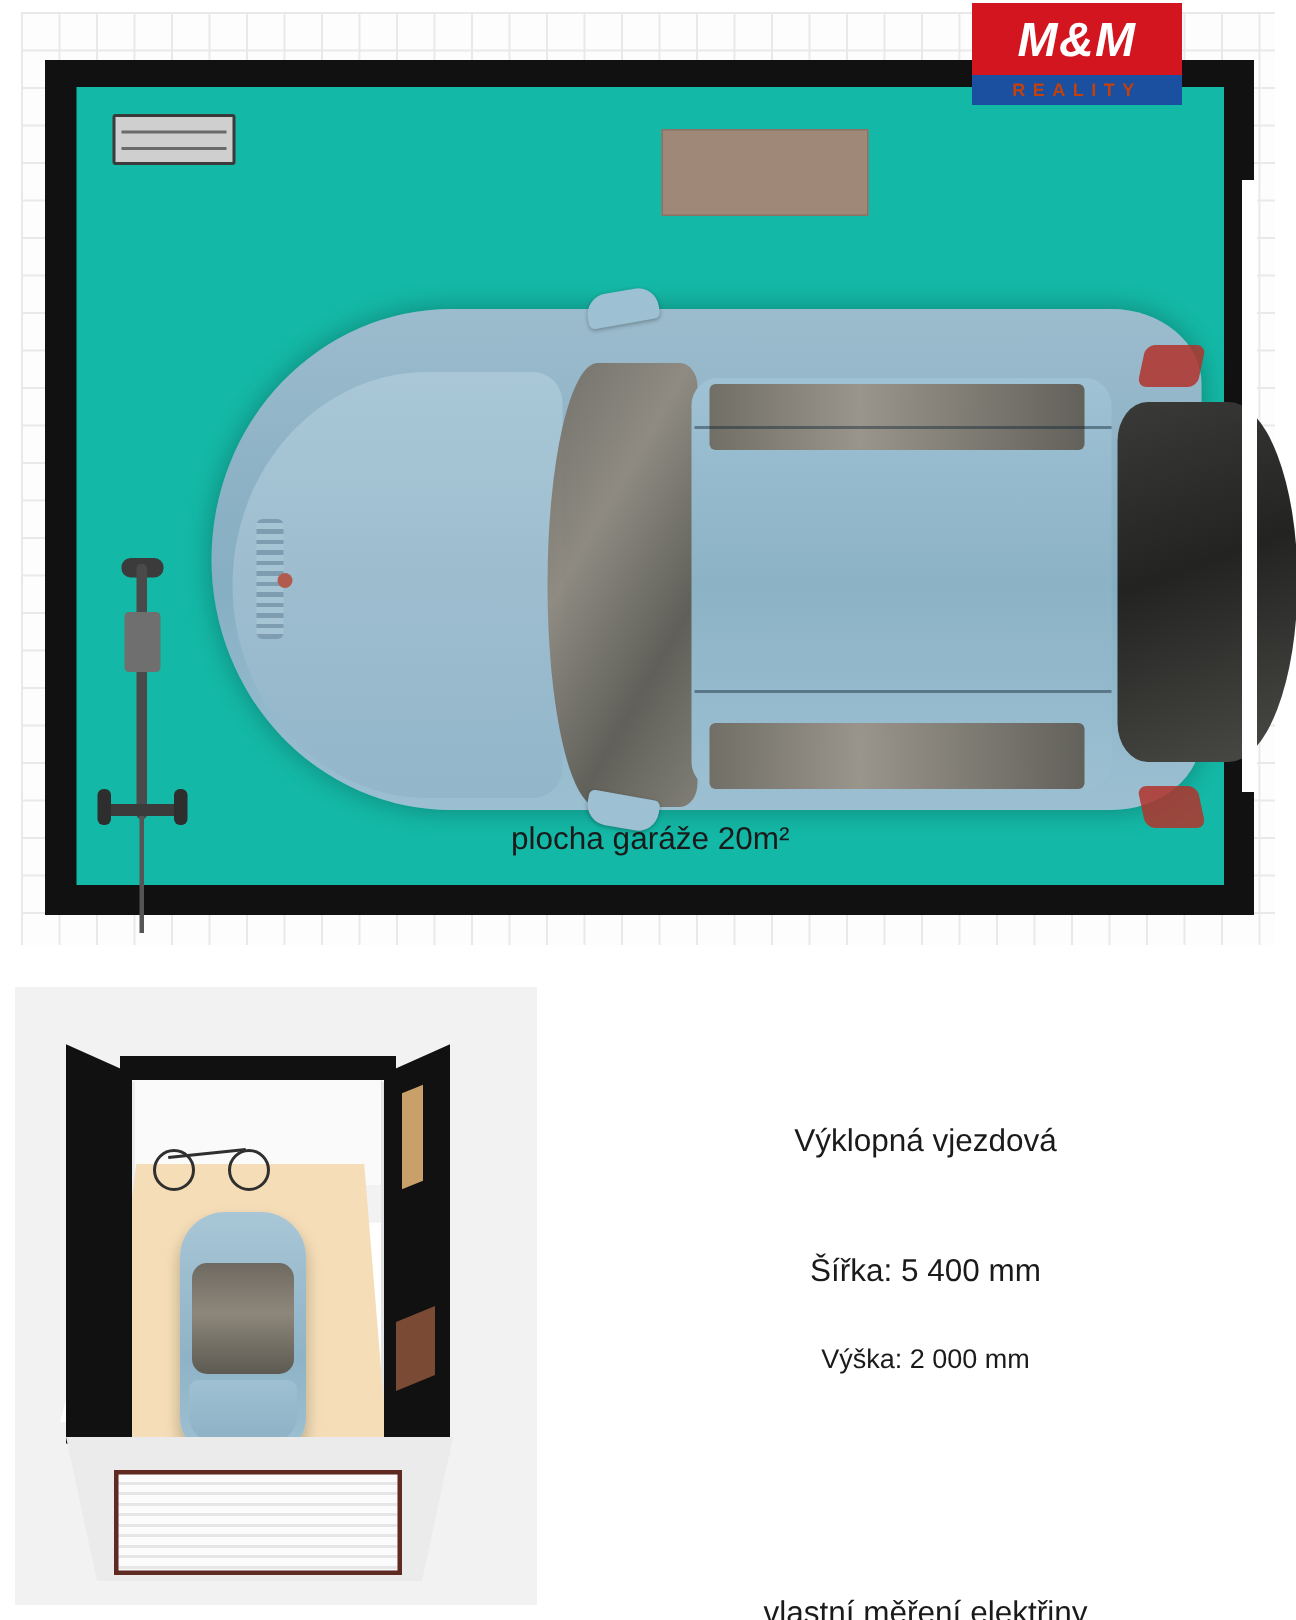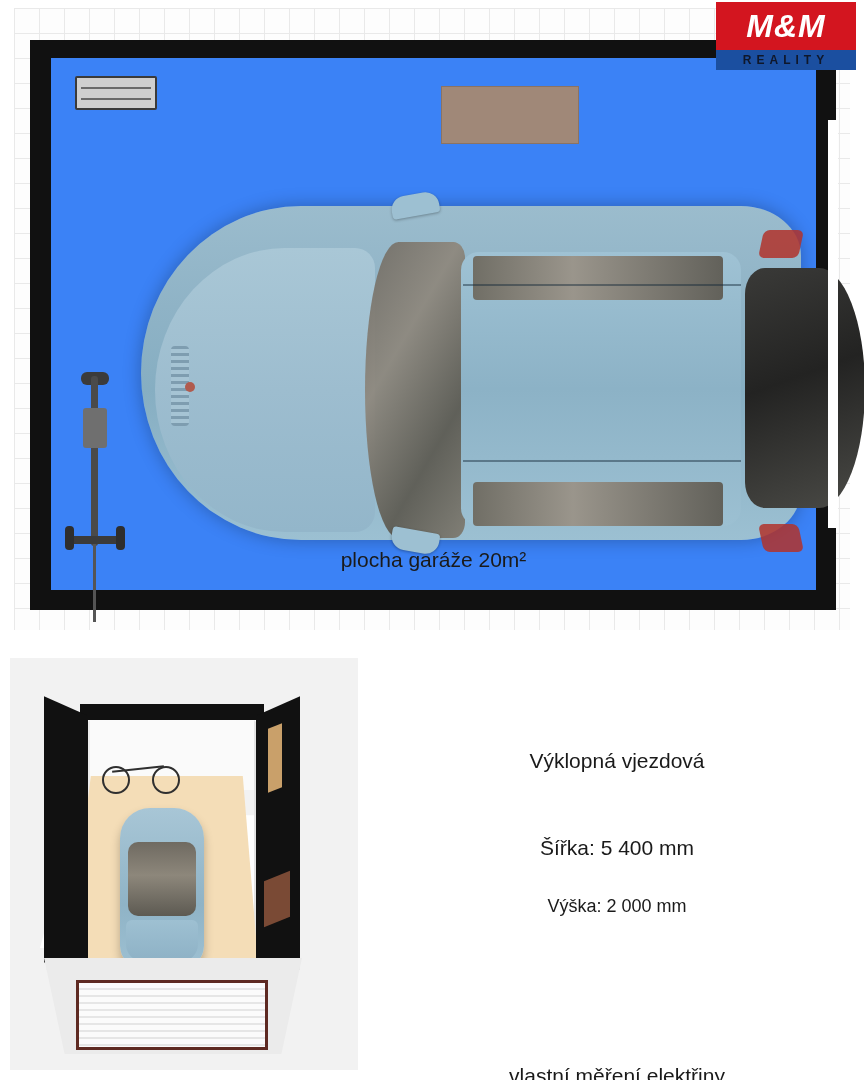--- a/index.html
+++ b/index.html
@@ -24,21 +24,21 @@
       linear-gradient(to bottom, #e9e9e9 1px, transparent 1px);
     background-size:25px 25px;
   }
   .garage-outer{
     position:absolute;left:30px;top:40px;width:806px;height:570px;
     background:#111111;
     box-sizing:border-box;
   }
   .garage-inner{
     position:absolute;left:21px;top:18px;right:20px;bottom:20px;
-    background:#3b82f6;
+    background:#14b8a6;
     text-decoration:underline;
   }
   
   .door-gap{
     position:absolute;right:-2px;top:80px;width:10px;height:408px;
     background:#ffffff;
   }
 
   
   .shelf{
@@ -153,36 +153,36 @@
     position:absolute;left:44px;top:176px;width:10px;height:10px;background:#b05b4e;border-radius:50%;
   }
 
   .area-label{
     position:absolute;left:0;right:0;bottom:18px;text-align:center;
     font-size:21px;color:#1a1a1a;
   }
 
   
   .logo{
-    position:absolute;right:8px;top:2px;width:140px;height:68px;
+    position:absolute;right:28px;top:2px;width:140px;height:68px;padding-left:48px;
   }
   .logo-red{
     position:absolute;left:0;top:0;width:140px;height:48px;background:#d3151f;
   }
   .logo-blue{
     position:absolute;left:0;top:48px;width:140px;height:20px;background:#1b4fa0;
   }
   .logo-mm{
     position:absolute;left:0;top:0;width:140px;height:48px;
     color:#ffffff;font-size:32px;font-weight:bold;letter-spacing:1px;
     display:flex;align-items:center;justify-content:center;font-style:italic;
   }
   .logo-reality{
     position:absolute;left:0;top:48px;width:140px;height:20px;
-    color:#0f172a;font-size:12px;font-weight:bold;letter-spacing:5px;
+    color:#c2410c;font-size:12px;font-weight:bold;letter-spacing:5px;
     display:flex;align-items:center;justify-content:center;
   }
 
   
   .bottom{
     position:absolute;left:0;top:658px;width:864px;height:422px;
     background:#ffffff;
     padding-left:20px;
   }
   .render{

